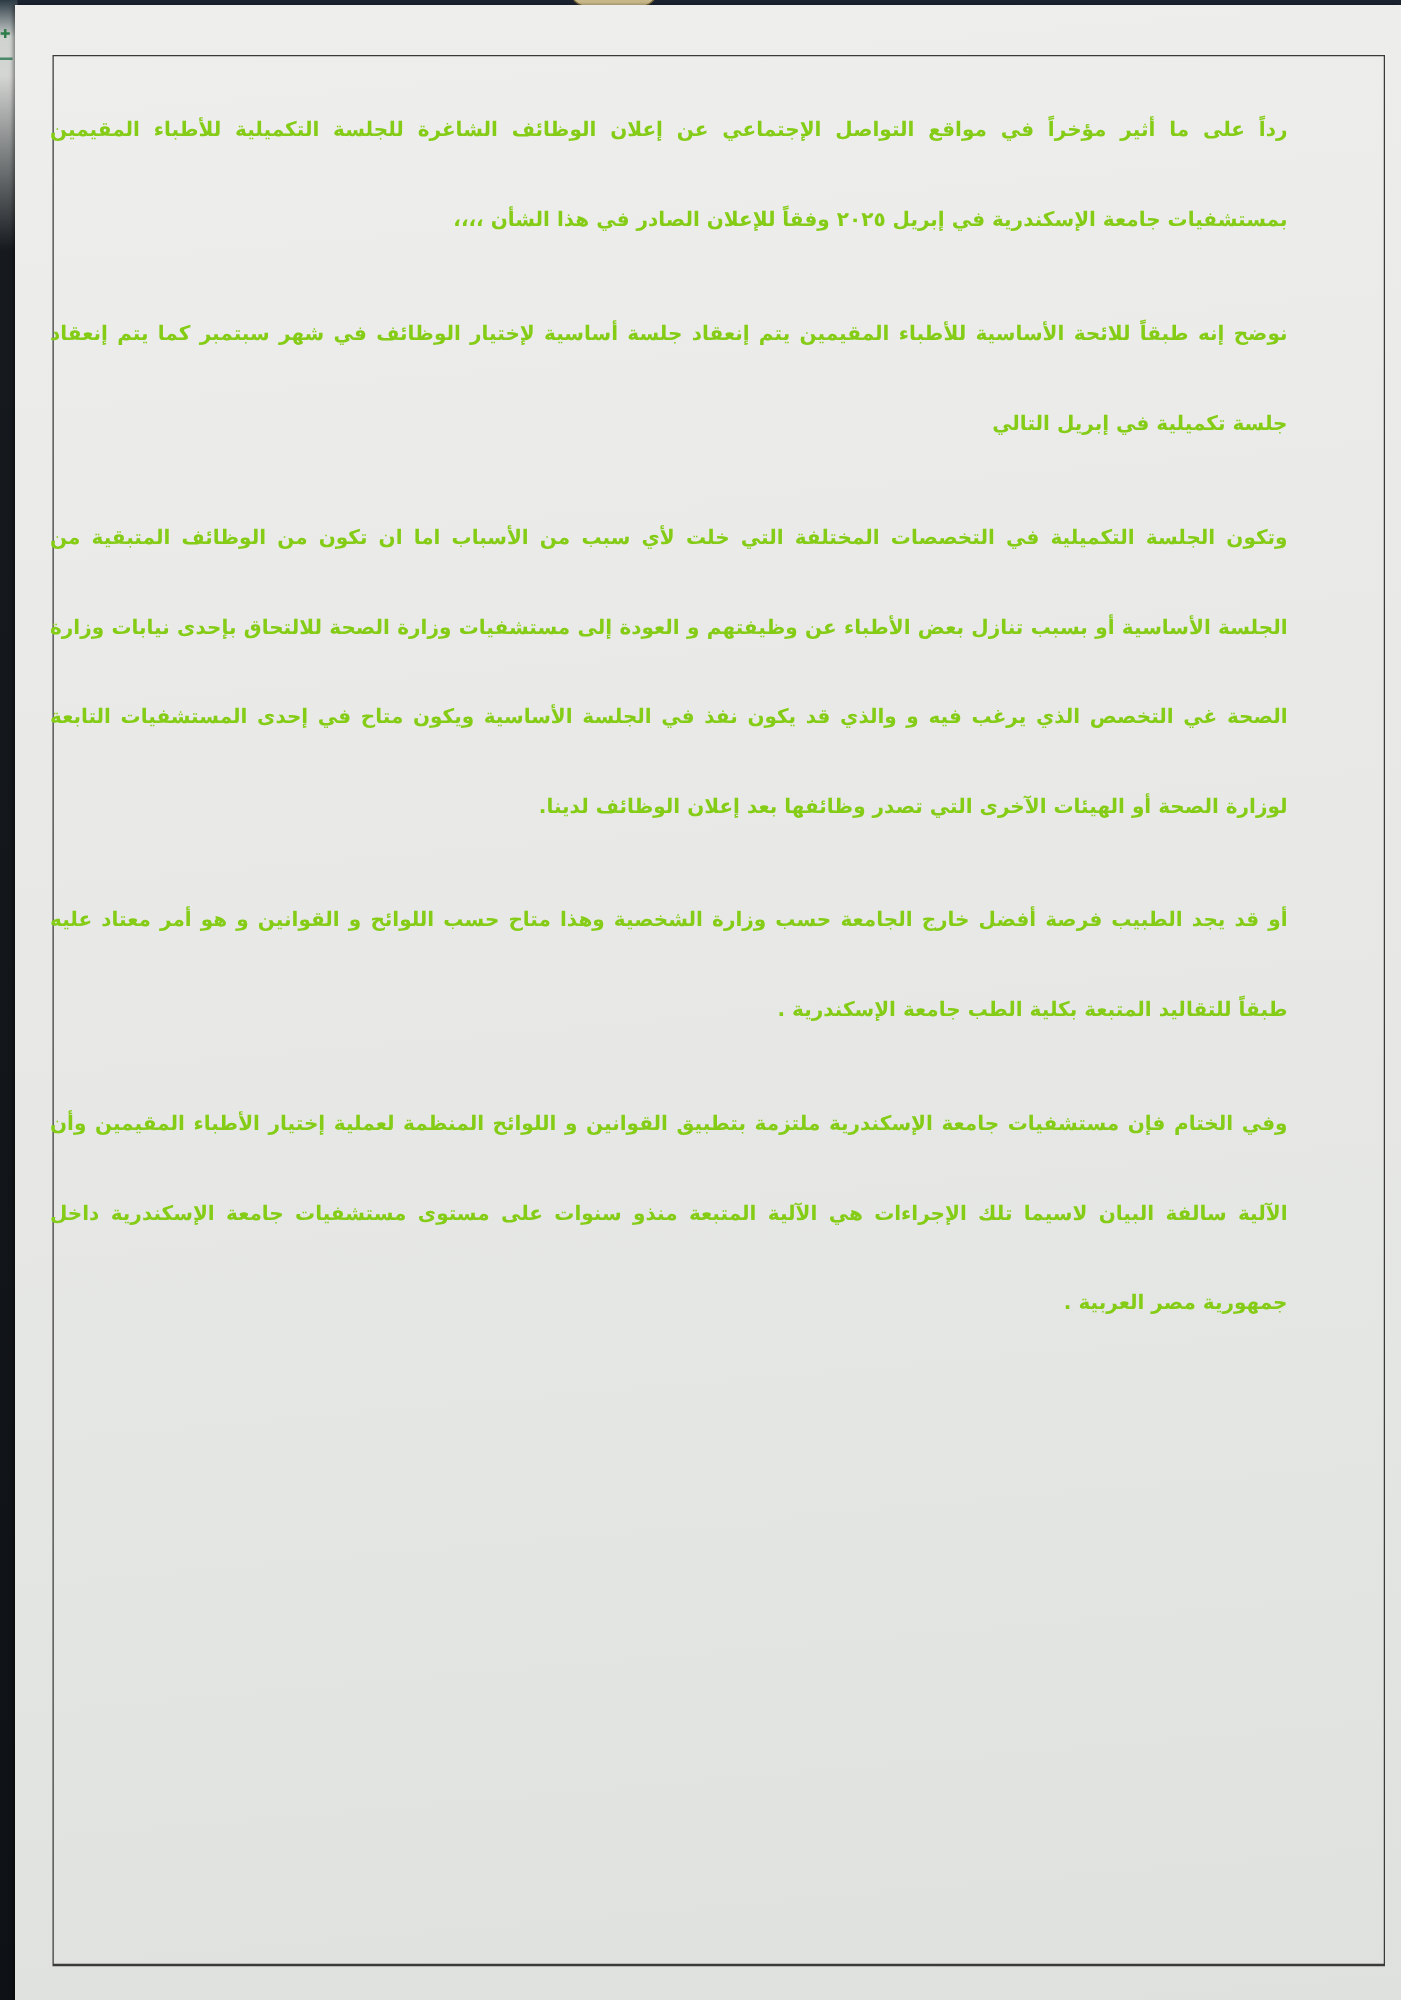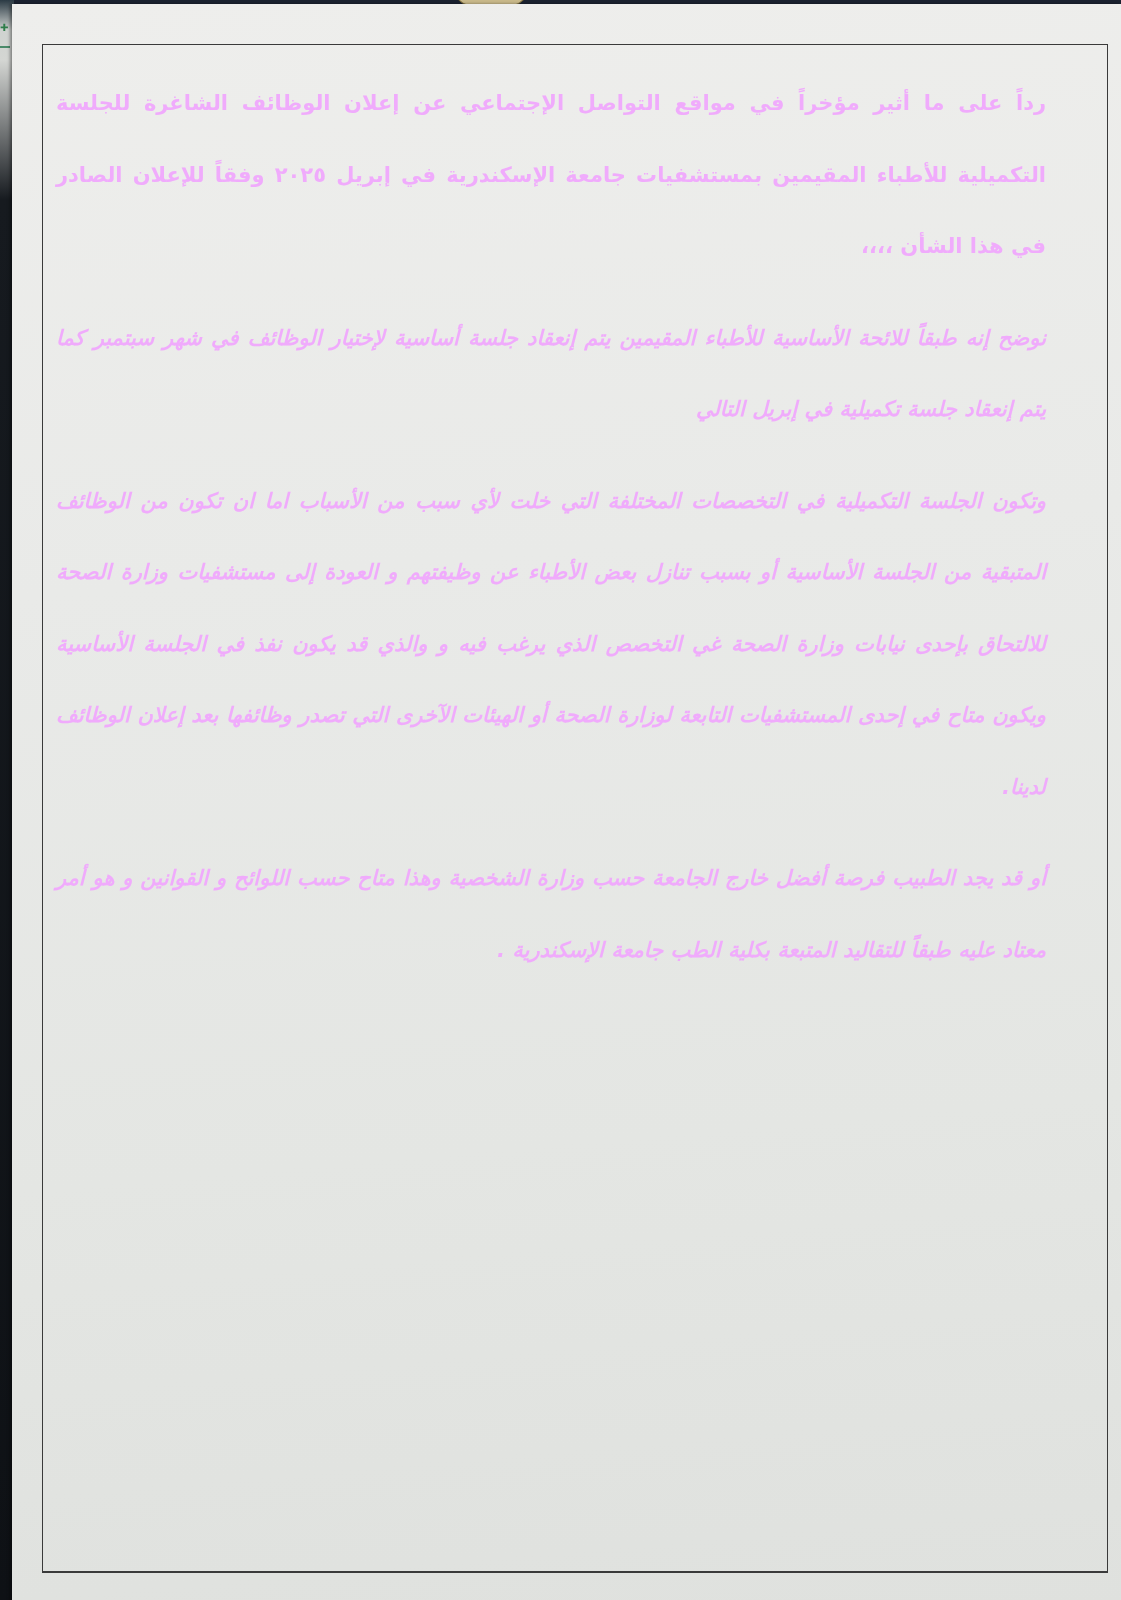--- a/index.html
+++ b/index.html
@@ -46,47 +46,48 @@
     }
     .frame {
       position: absolute;
       left: 30px; top: 40px;
       width: 1064px; height: 1526px;
       border: 1.5px solid #3a3a3a;
       border-bottom-width: 2px;
     }
     .letter {
       position: absolute;
-      left: 56px; top: 68px;
+      left: 40px; top: 68px;
       width: 990px;
       direction: rtl;
       text-align: justify;
-      color: #f0abfc;
+      color: #84cc16;
       font-family: "DejaVu Sans", sans-serif;
       font-weight: bold;
-      font-size: 21px;
+      font-size: 16px;
     }
     .para {
       margin: 0;
       line-height: 71.5px;
       text-align-last: right;
     }
-    .para + .para { margin-top: 20px; font-style: italic; }
+    .para + .para { margin-top: 20px; }
   </style>
 </head>
 <body>
 
 <div class="desk-left">
   <span class="green-mark">✚</span>
   <span class="green-line"></span>
 </div>
 <div class="top-ornament"></div>
 
 <div class="paper">
   <div class="frame"></div>
 </div>
 
 <div class="letter">
   <p class="para">رداً على ما أثير مؤخراً في مواقع التواصل الإجتماعي عن إعلان الوظائف الشاغرة للجلسة التكميلية للأطباء المقيمين بمستشفيات جامعة الإسكندرية في إبريل ٢٠٢٥ وفقاً للإعلان الصادر في هذا الشأن ،،،،</p>
   <p class="para">نوضح إنه طبقاً للائحة الأساسية للأطباء المقيمين يتم إنعقاد جلسة أساسية لإختيار الوظائف في شهر سبتمبر كما يتم إنعقاد جلسة تكميلية في إبريل التالي</p>
   <p class="para">وتكون الجلسة التكميلية في التخصصات المختلفة التي خلت لأي سبب من الأسباب اما ان تكون من الوظائف المتبقية من الجلسة الأساسية أو بسبب تنازل بعض الأطباء عن وظيفتهم و العودة إلى مستشفيات وزارة الصحة للالتحاق بإحدى نيابات وزارة الصحة غي التخصص الذي يرغب فيه و والذي قد يكون نفذ في الجلسة الأساسية ويكون متاح في إحدى المستشفيات التابعة لوزارة الصحة أو الهيئات الآخرى التي تصدر وظائفها بعد إعلان الوظائف لدينا.</p>
   <p class="para">أو قد يجد الطبيب فرصة أفضل خارج الجامعة حسب وزارة الشخصية وهذا متاح حسب اللوائح و القوانين و هو أمر معتاد عليه طبقاً للتقاليد المتبعة بكلية الطب جامعة الإسكندرية .</p>
+  <p class="para">وفي الختام فإن مستشفيات جامعة الإسكندرية ملتزمة بتطبيق القوانين و اللوائح المنظمة لعملية إختيار الأطباء المقيمين وأن الآلية سالفة البيان لاسيما تلك الإجراءات هي الآلية المتبعة منذو سنوات على مستوى مستشفيات جامعة الإسكندرية داخل جمهورية مصر العربية .</p>
 </div>
 
 </body></html>

